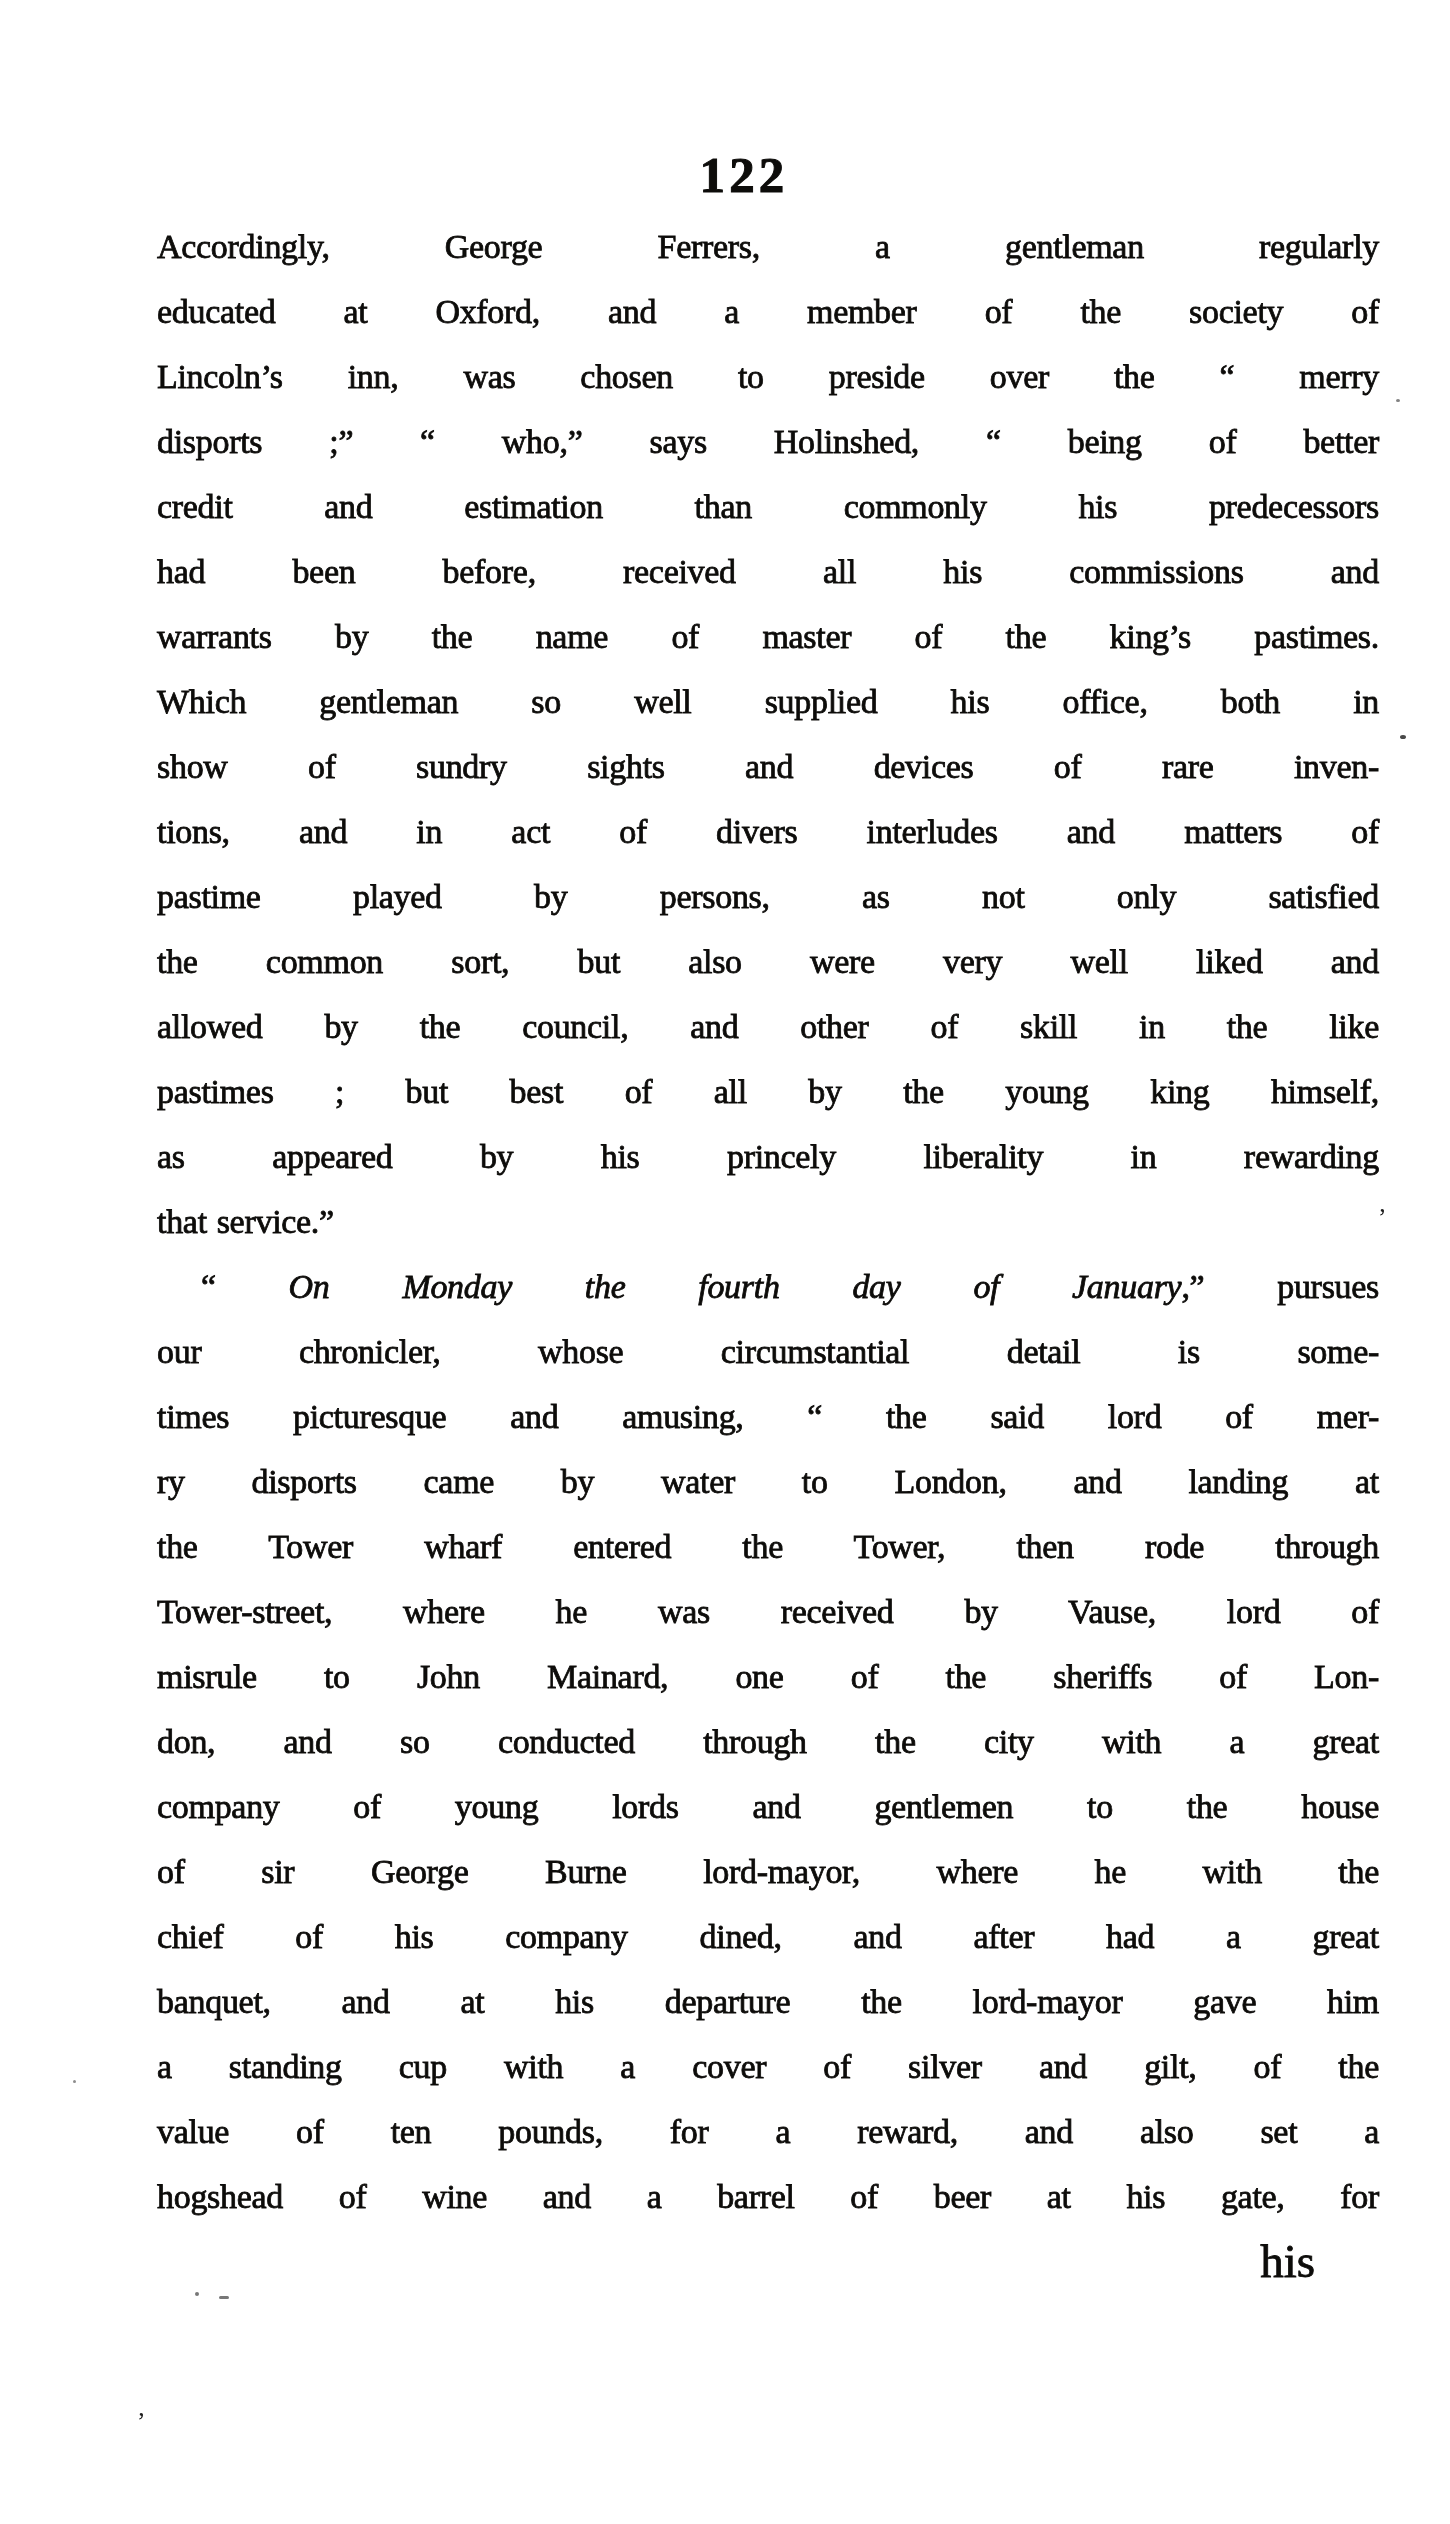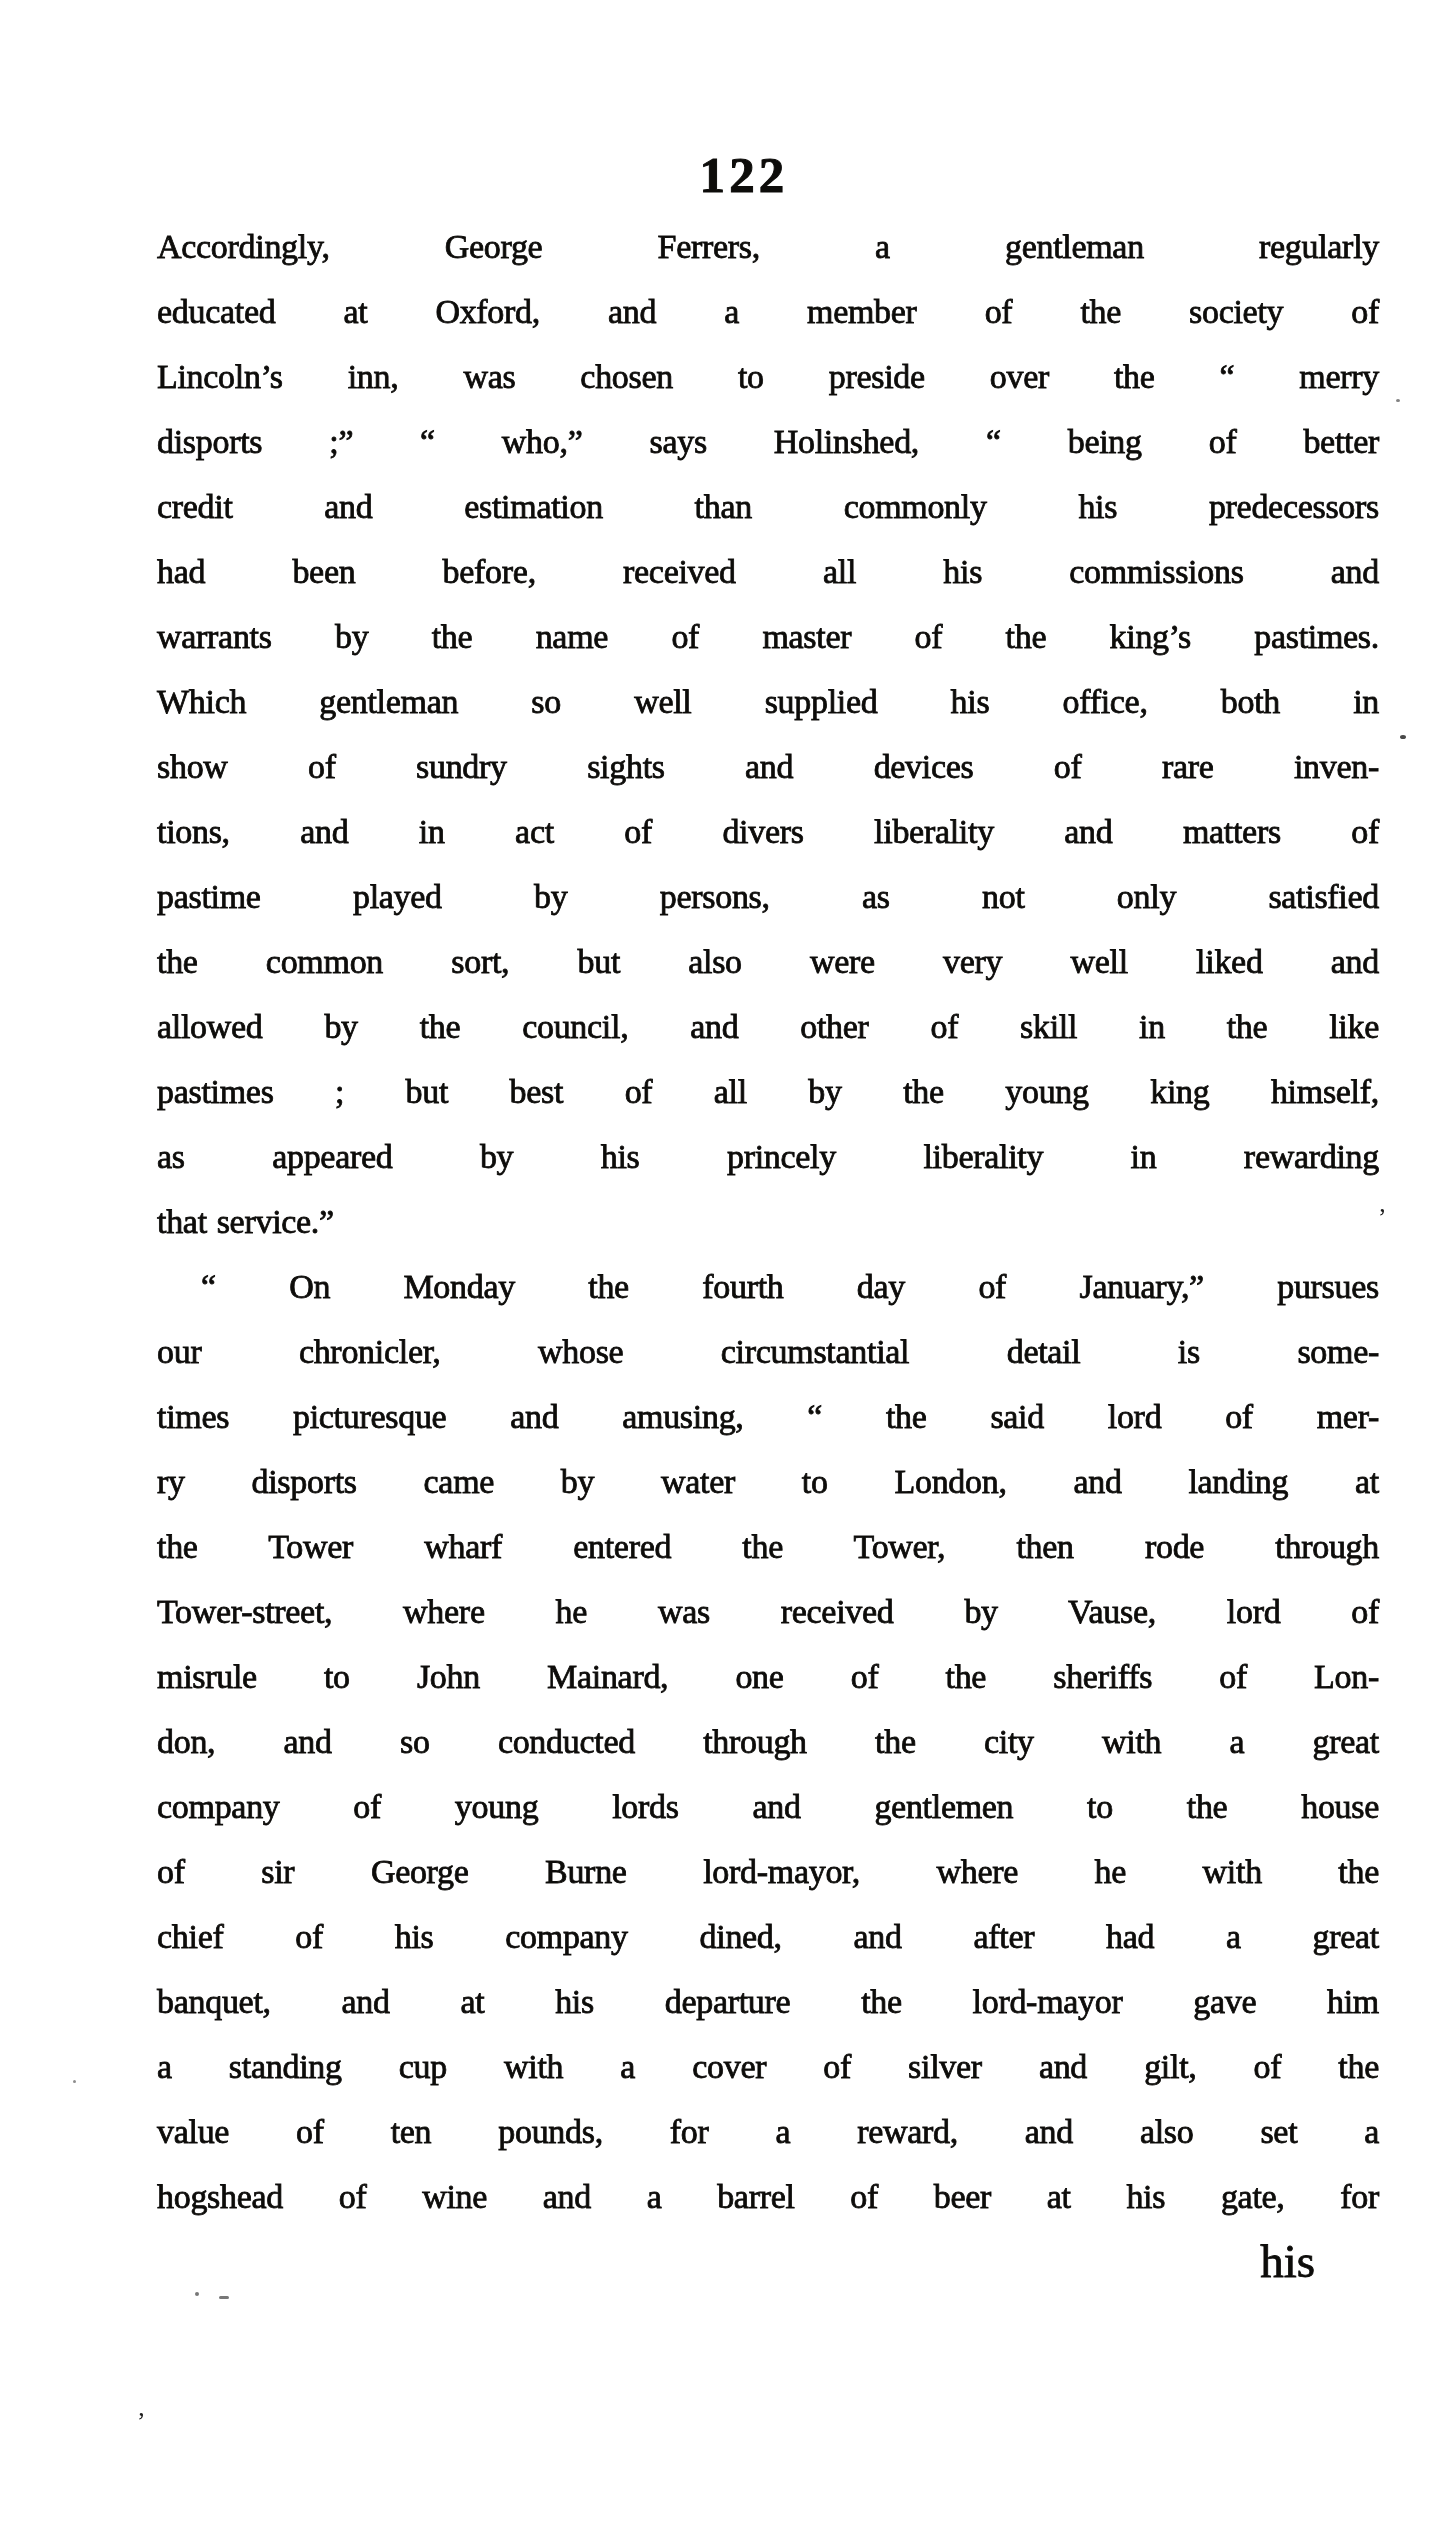--- a/index.html
+++ b/index.html
@@ -34,21 +34,21 @@
     letter-spacing: -0.3px;
     word-spacing: 1.7px;
     -webkit-text-stroke: 0.8px;
   }
   .line {
     text-align: justify;
     text-align-last: justify;
   }
   .line.flush { text-align-last: left; }
   .line.indent { text-indent: 44px; }
-  .it { }
+  .it { font-style: italic; }
   .catchword {
     position: absolute;
     top: 2236px; right: 136px;
     font-size: 47px;
     line-height: 51px;
     text-align: right;
     -webkit-text-stroke: 0.8px;
   }
   
   .speck {
@@ -73,21 +73,21 @@
   <div class="text-block">
       <div class="line"><span>Accordingly, George Ferrers, a gentleman regularly</span></div>
       <div class="line"><span>educated at Oxford, and a member of the society of</span></div>
       <div class="line"><span>Lincoln’s inn, was chosen to preside over the “ merry</span></div>
       <div class="line"><span>disports ;” “ who,” says Holinshed, “ being of better</span></div>
       <div class="line"><span>credit and estimation than commonly his predecessors</span></div>
       <div class="line"><span>had been before, received all his commissions and</span></div>
       <div class="line"><span>warrants by the name of master of the king’s pastimes.</span></div>
       <div class="line"><span>Which gentleman so well supplied his office, both in</span></div>
       <div class="line"><span>show of sundry sights and devices of rare inven-</span></div>
-      <div class="line"><span>tions, and in act of divers liberality and matters of</span></div>
+      <div class="line"><span>tions, and in act of divers interludes and matters of</span></div>
       <div class="line"><span>pastime played by persons, as not only satisfied</span></div>
       <div class="line"><span>the common sort, but also were very well liked and</span></div>
       <div class="line"><span>allowed by the council, and other of skill in the like</span></div>
       <div class="line"><span>pastimes ; but best of all by the young king himself,</span></div>
       <div class="line"><span>as appeared by his princely liberality in rewarding</span></div>
       <div class="line flush"><span>that service.”</span></div>
       <div class="line indent"><span>“ </span><span class="it">On Monday the fourth day of January</span><span>,” pursues</span></div>
       <div class="line"><span>our chronicler, whose circumstantial detail is some-</span></div>
       <div class="line"><span>times picturesque and amusing, “ the said lord of mer-</span></div>
       <div class="line"><span>ry disports came by water to London, and landing at</span></div>

